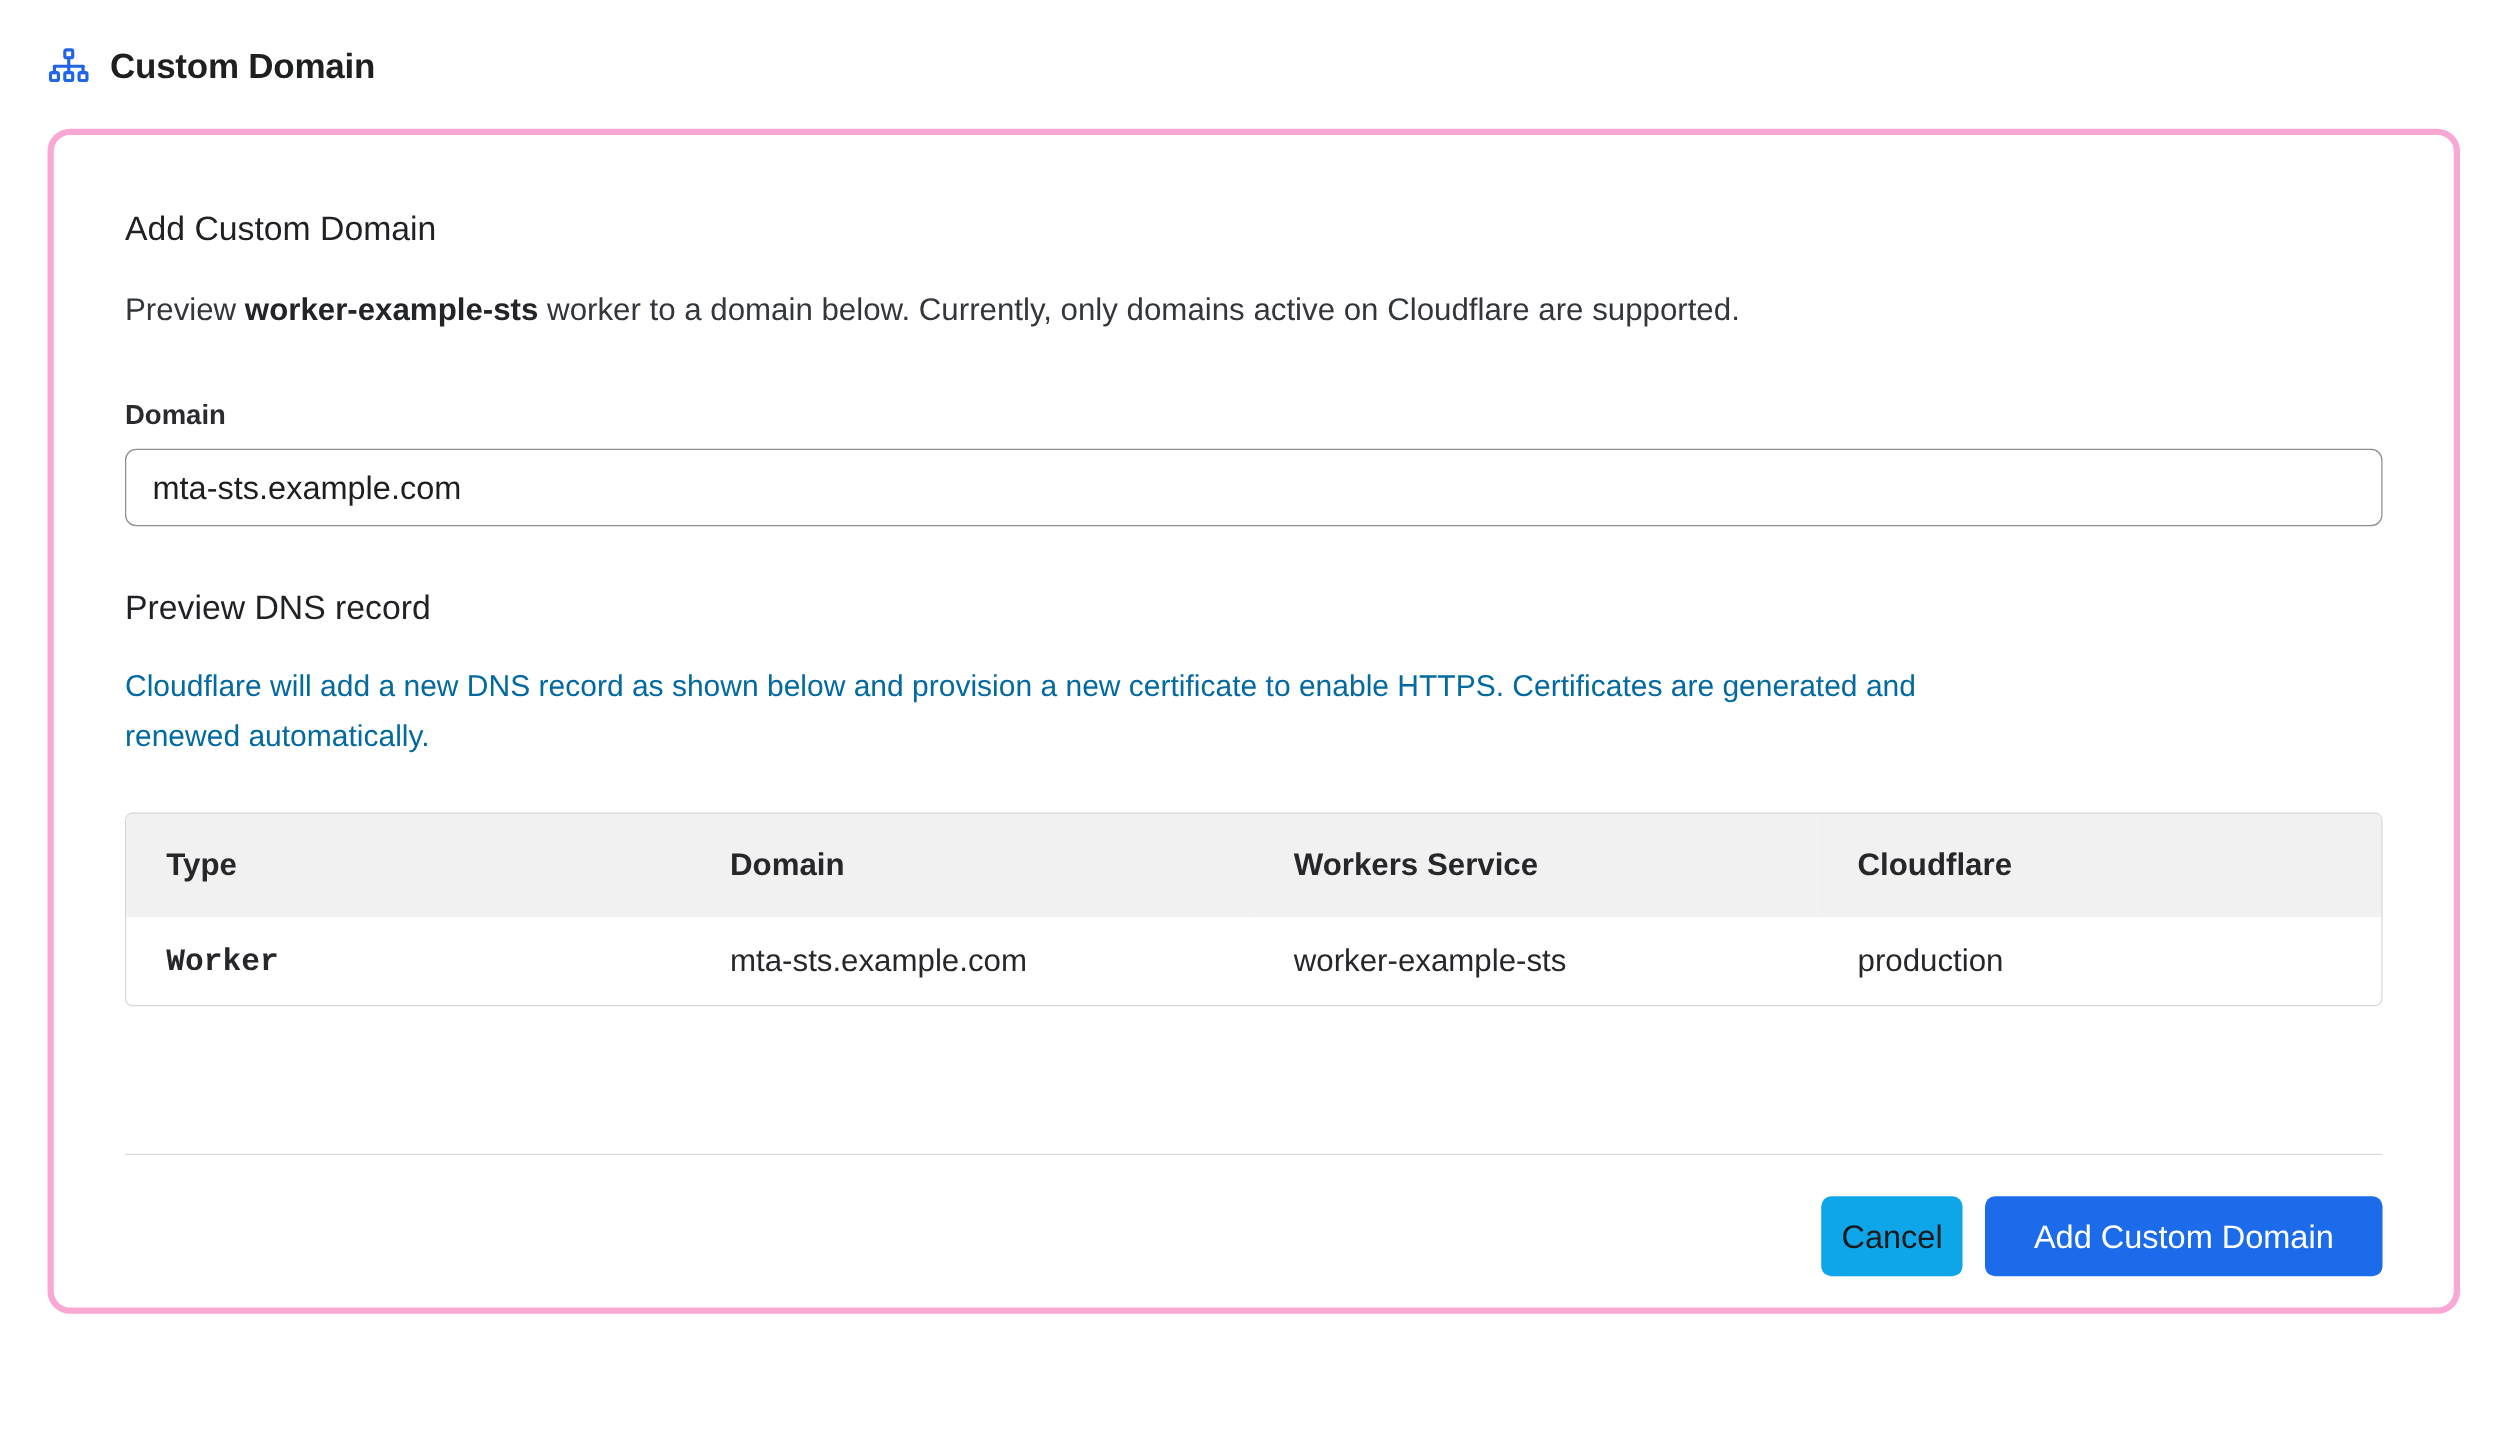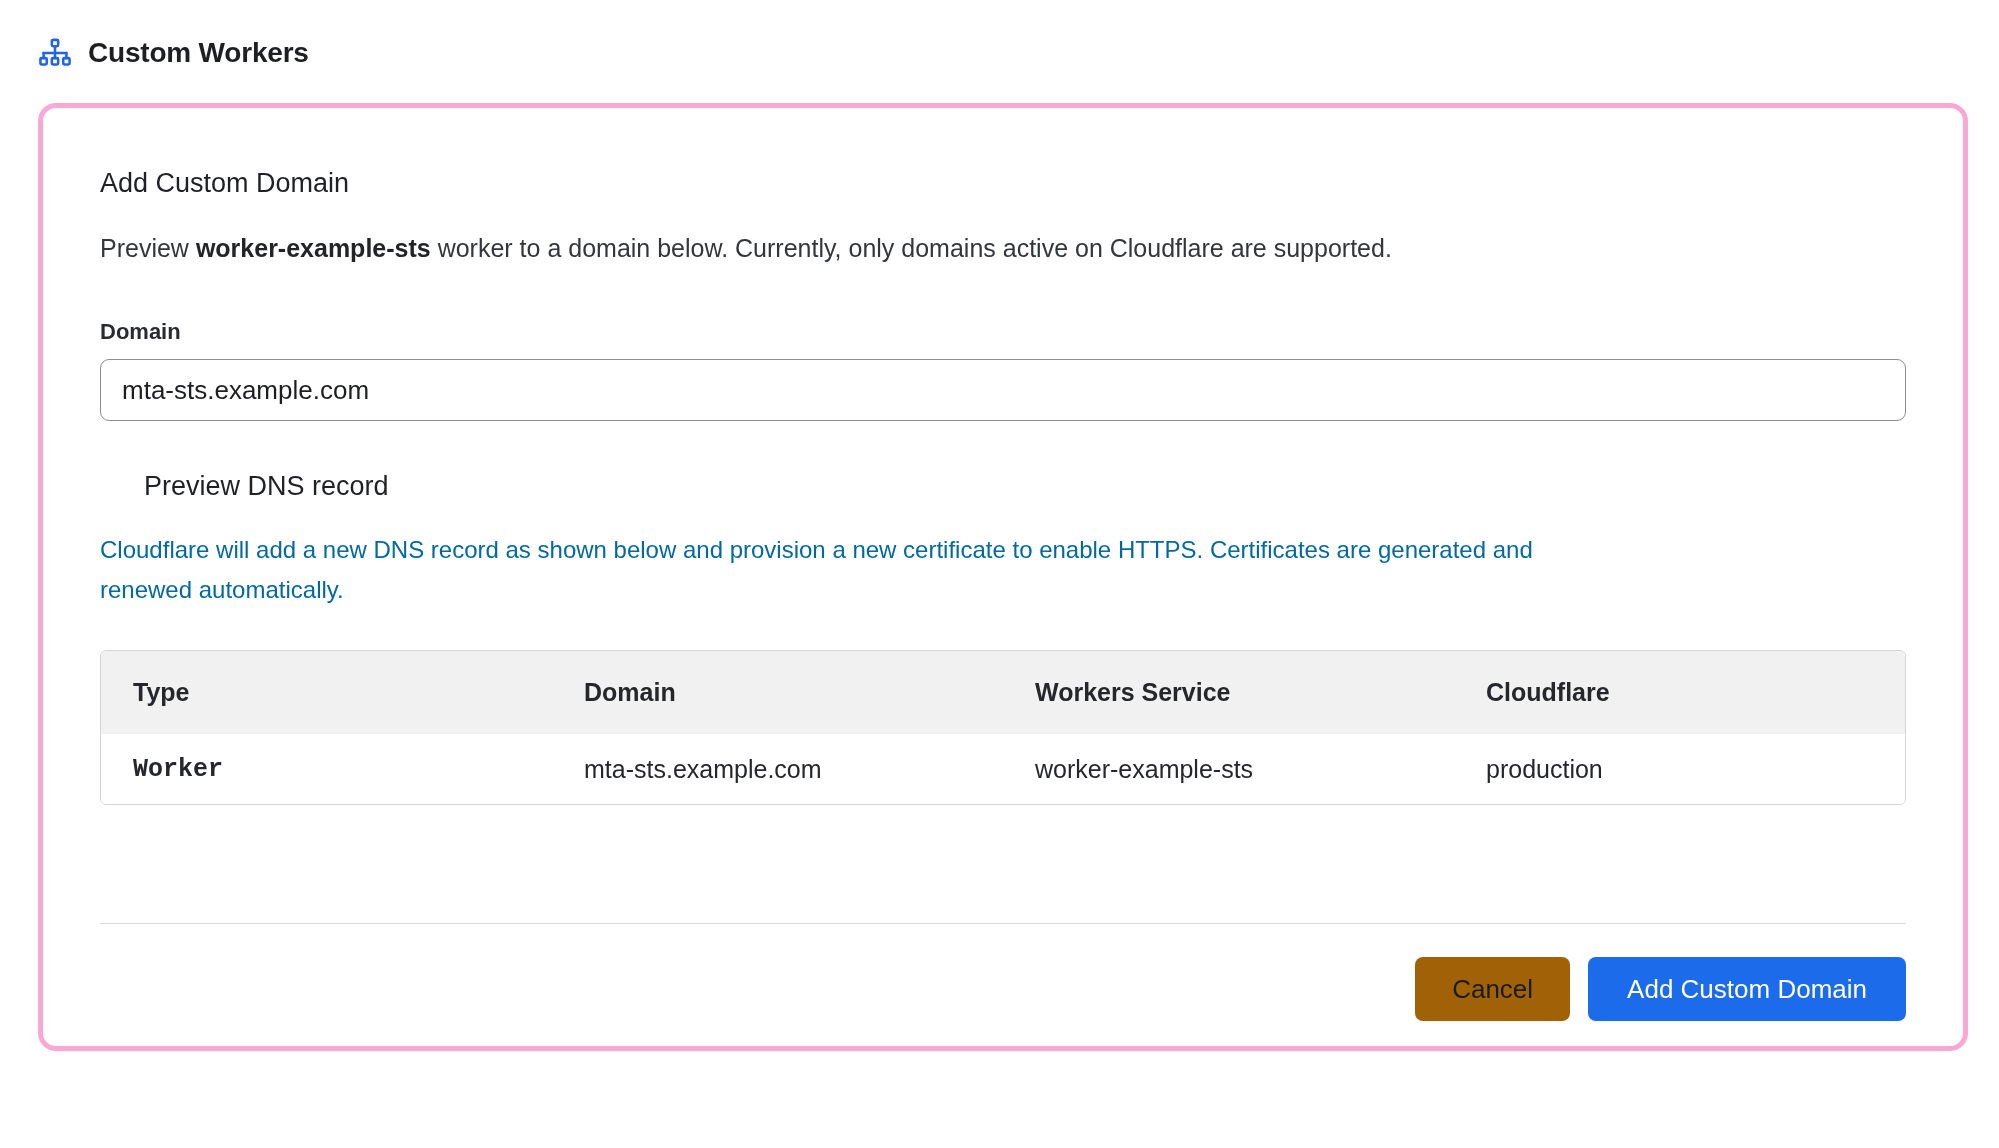--- a/index.html
+++ b/index.html
@@ -92,21 +92,21 @@
     border: 1px solid #8E8E8E;
     border-radius: 9px;
     padding: 0 21px;
     font-family: inherit;
     font-size: 26px;
     color: #1D1E20;
     outline: none;
     background: #fff;
   }
 
-  .preview-heading { margin-top: 50px; margin-left: 44px; }
+  .preview-heading { margin-top: 50px; }
   .preview-desc {
     margin-top: 28px;
     font-size: 24px;
     line-height: 40px;
     max-width: 1450px;
     color: #0369a1;
   }
 
   
   .dns-table {
@@ -154,23 +154,23 @@
     height: 64px;
     border: none;
     border-radius: 8px;
     font-family: inherit;
     font-size: 26px;
     cursor: pointer;
     display: inline-flex;
     align-items: center;
   }
   .btn-cancel {
-    background: #a16207;
+    background: #0ea5e9;
     color: #191A1C;
-    padding: 0 37px;
+    padding: 0 16px;
   }
   .btn-primary {
     background: #1B6BEA;
     color: #ffffff;
     padding: 0 39px;
   }
 
   .icon { display: inline-flex; align-items: center; justify-content: center; }
 </style>
 </head>
@@ -185,21 +185,21 @@
         <path d="M14 6.4 V12"></path>
         <path d="M4.6 12 H23.4"></path>
         <path d="M4.6 12 V16.2"></path>
         <path d="M14 12 V16.2"></path>
         <path d="M23.4 12 V16.2"></path>
         <rect x="2" y="16.2" width="5.2" height="5.2" rx="1"></rect>
         <rect x="11.4" y="16.2" width="5.2" height="5.2" rx="1"></rect>
         <rect x="20.8" y="16.2" width="5.2" height="5.2" rx="1"></rect>
       </svg>
     </span>
-    <h1 class="page-title">Custom Workers</h1>
+    <h1 class="page-title">Custom Domain</h1>
   </div>
 
 
   <div class="card">
 
     <h2 class="card-heading">Add Custom Domain</h2>
 
     <div class="card-desc">
       <span>Preview </span><span class="worker-name">worker-example-sts</span><span> worker to a domain below. Currently, only domains active on Cloudflare are supported.</span>
     </div>

